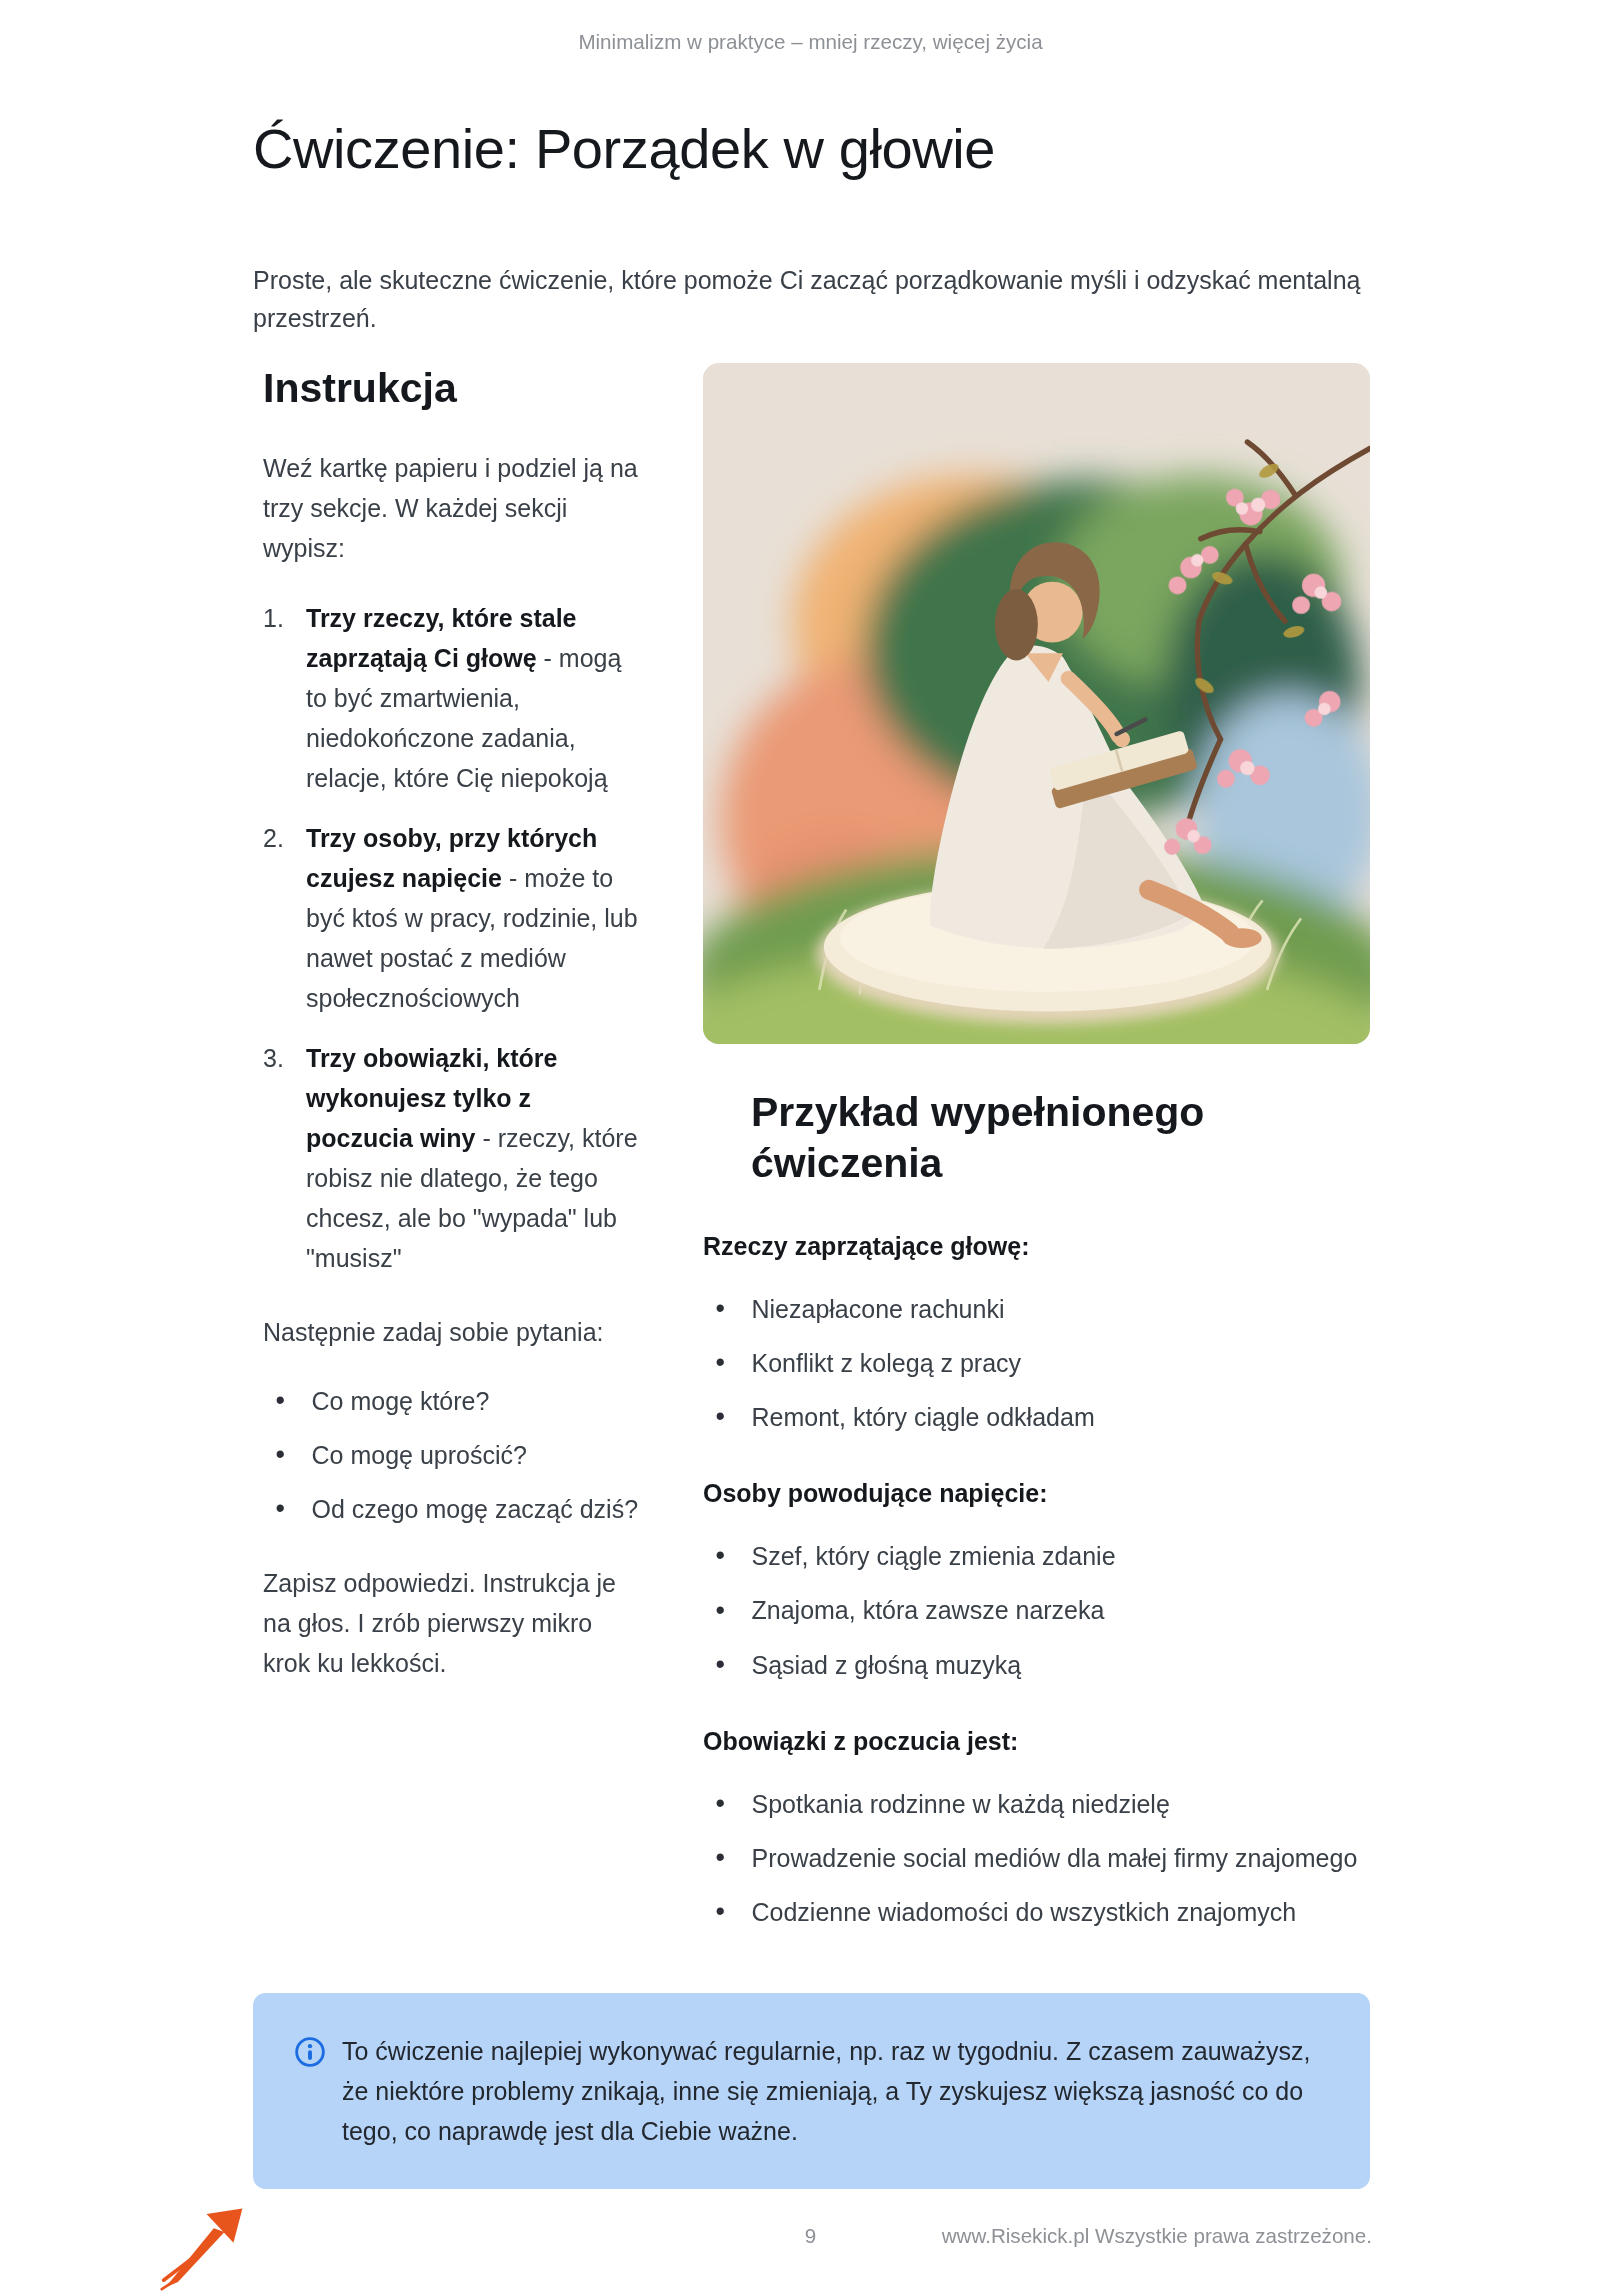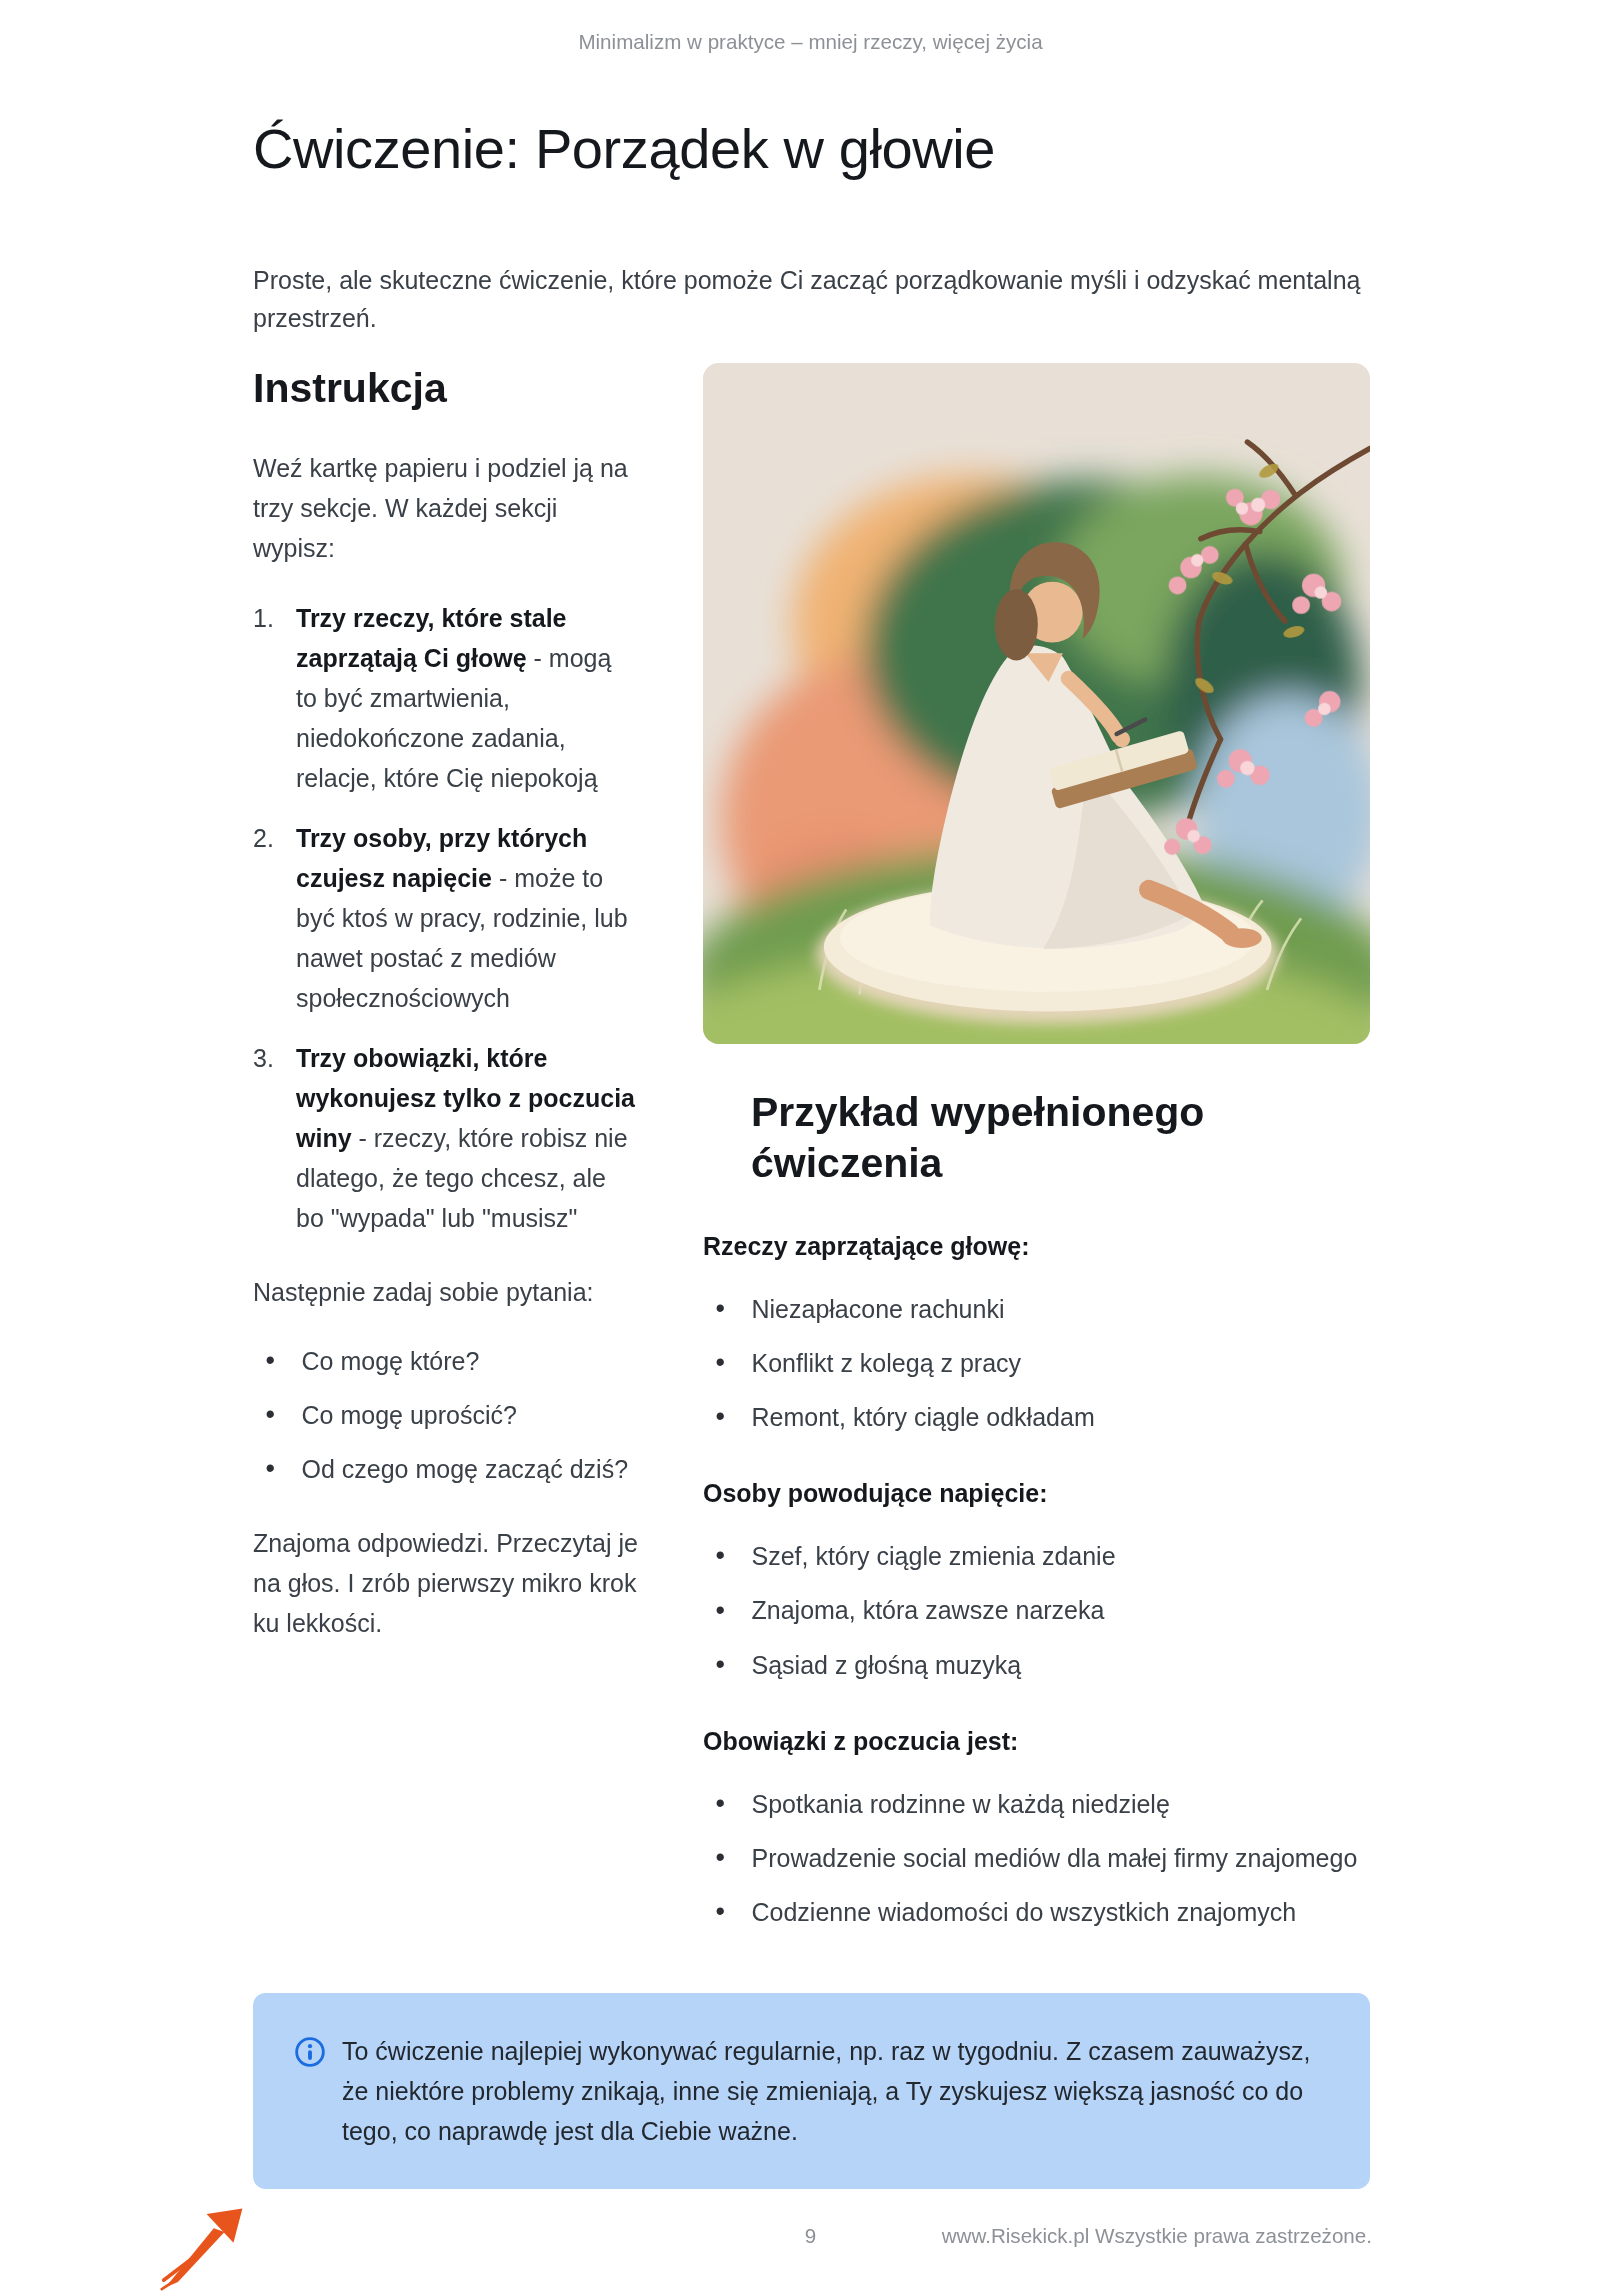--- a/index.html
+++ b/index.html
@@ -19,21 +19,21 @@
   .title{
     position:absolute;top:115px;left:106px;right:104px;
     margin:0;font-size:56px;line-height:1.2;font-weight:400;
     color:#15181d;letter-spacing:-0.4px;
   }
   .intro{
     position:absolute;top:262px;left:106px;right:104px;
     margin:0;font-size:25px;line-height:1.5;color:#3a4048;
   }
   .columns{
-    position:absolute;top:363px;left:106px;right:104px;
+    position:absolute;top:363px;left:116px;right:104px;
     display:grid;grid-template-columns:1fr 667px;column-gap:64px;
   }
   h2{margin:0;font-size:41px;line-height:1.25;font-weight:700;color:#15181d;}
   .col-right h2{margin-top:43px;max-width:573px;margin-left:48px;}
   .body{margin:34px 0 0;font-size:25px;line-height:1.6;color:#3a4048;}
   .numlist{list-style:none;margin:30px 0 0;padding:0;font-size:25px;line-height:1.6;}
   .numlist li{display:flex;margin-bottom:19.7px;}
   .numlist .num{flex:0 0 43px;}
   .numlist b{color:#15181d;font-weight:700;}
   .bullets{list-style:none;margin:29px 0 0;padding:0 0 0 12.5px;font-size:25px;line-height:1.6;}
@@ -97,21 +97,21 @@
       </ol>
 
       <p class="body">Następnie zadaj sobie pytania:</p>
 
       <ul class="bullets">
         <li>Co mogę które?</li>
         <li>Co mogę uprościć?</li>
         <li>Od czego mogę zacząć dziś?</li>
       </ul>
 
-      <p class="body">Znajoma odpowiedzi. Przeczytaj je na głos. I zrób pierwszy mikro krok ku lekkości.</p>
+      <p class="body">Zapisz odpowiedzi. Instrukcja je na głos. I zrób pierwszy mikro krok ku lekkości.</p>
     </div>
 
     <div class="col-right">
 
       <div class="illustration-card">
         <svg viewBox="0 0 745 760" width="667" height="681" aria-hidden="true">
           <defs>
             <filter id="soft" x="-40%" y="-40%" width="180%" height="180%">
                 <feGaussianBlur stdDeviation="20"></feGaussianBlur>
               </filter>

